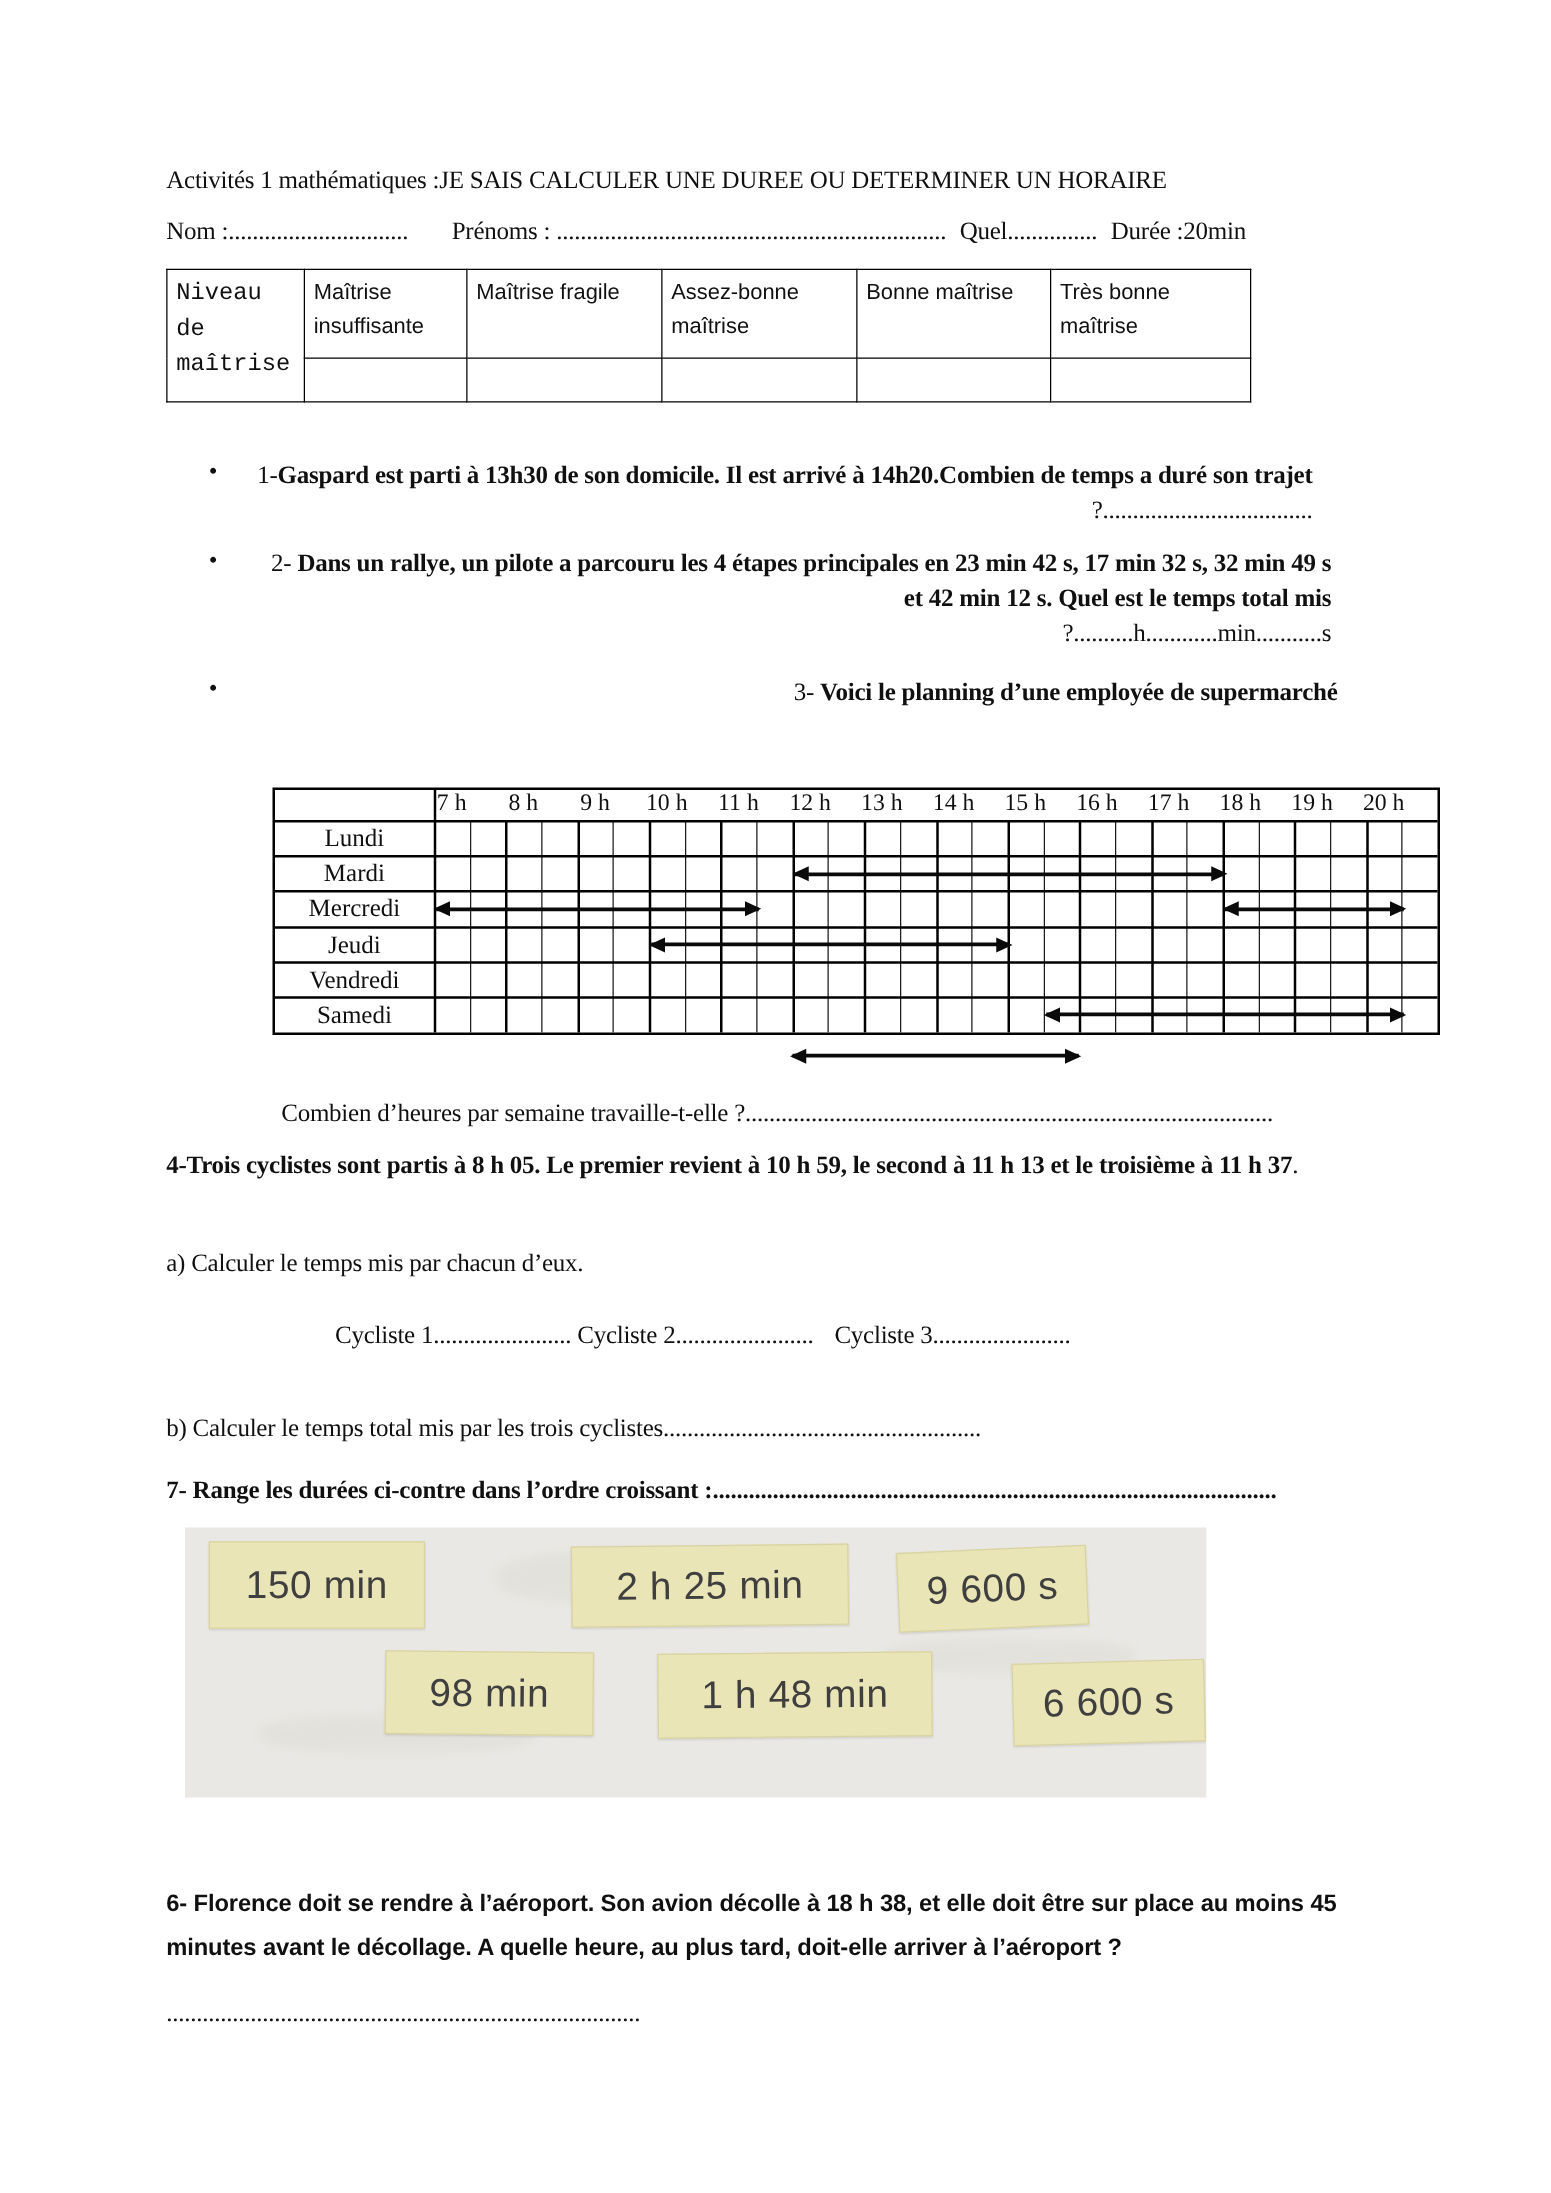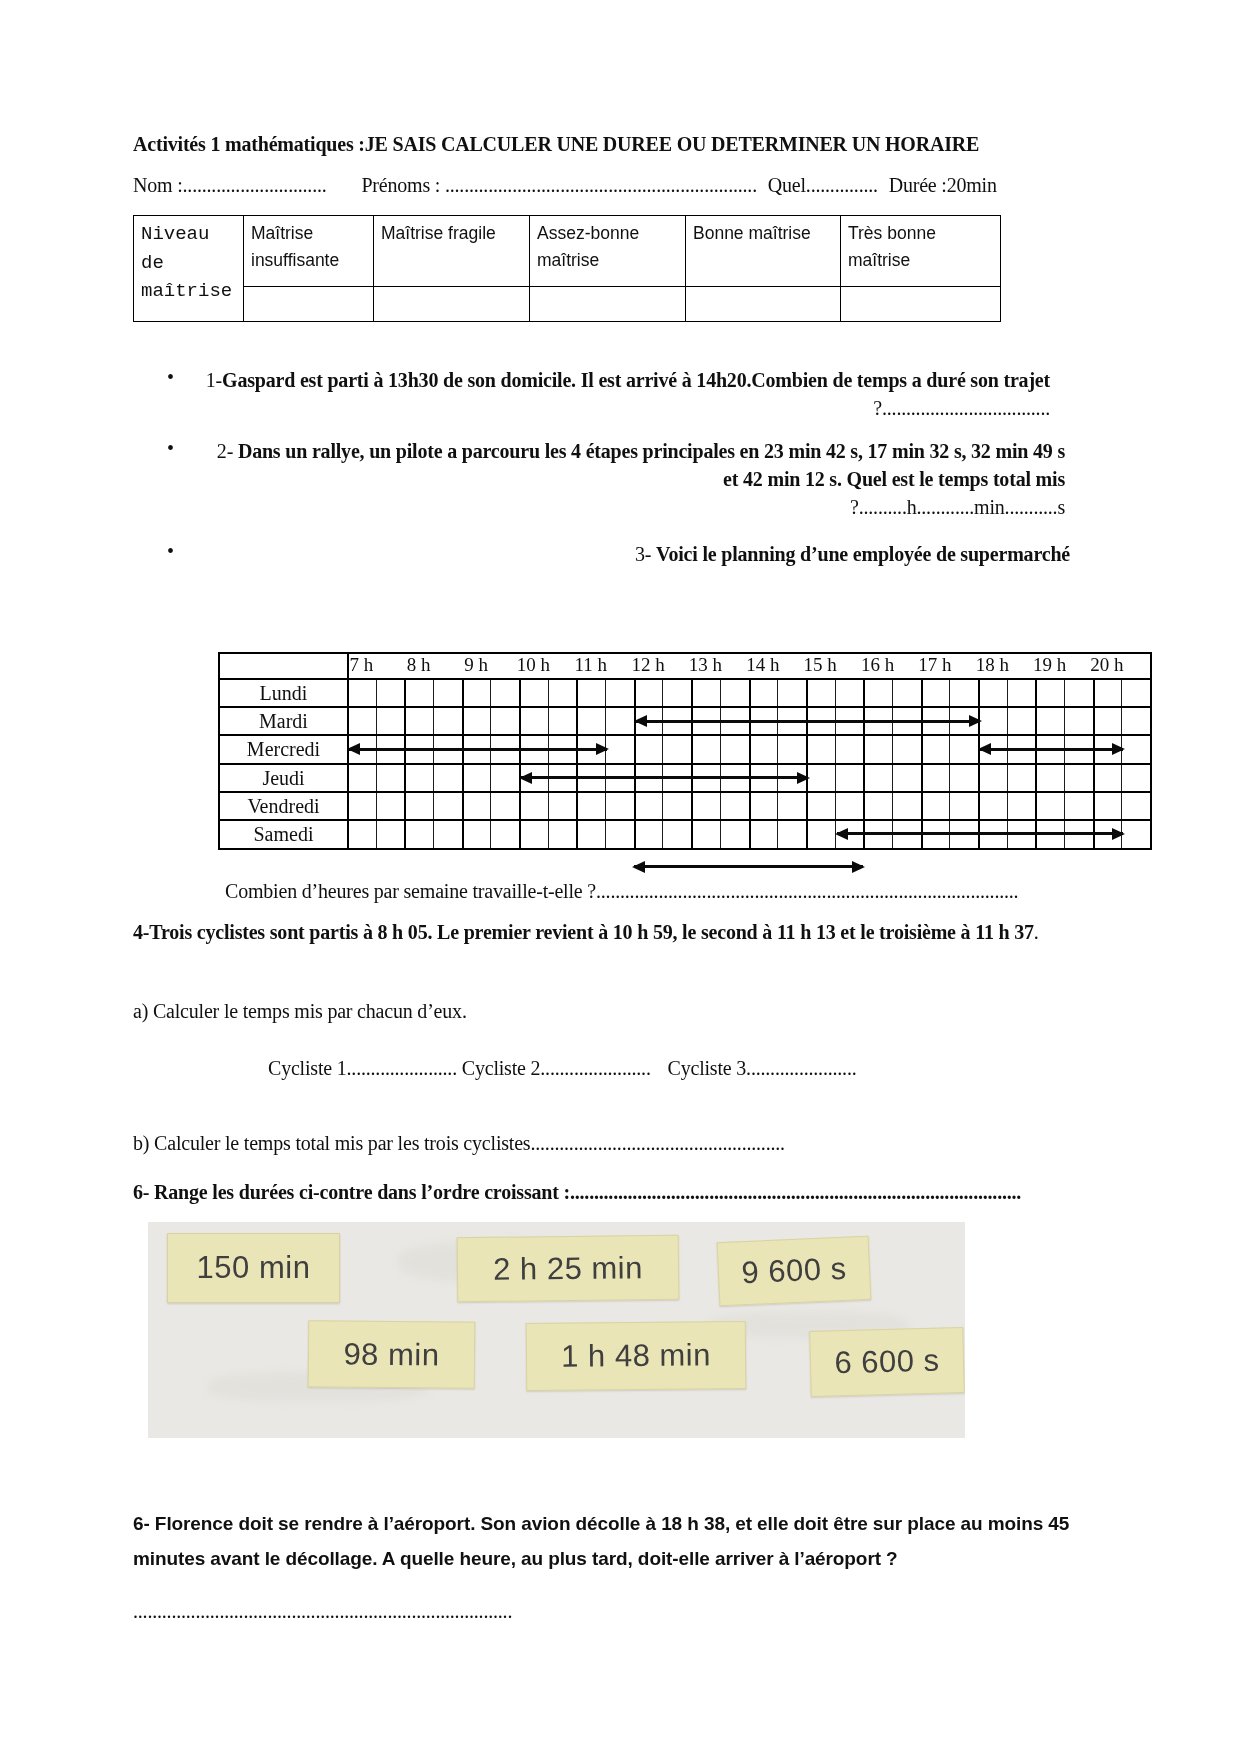--- a/index.html
+++ b/index.html
@@ -1,21 +1,21 @@
 <!DOCTYPE html>
 <html><head>
 <meta charset="utf-8">
 <style>
   html,body{margin:0;padding:0;background:#ffffff;}
   #page{position:relative;width:1241px;height:1754px;background:#ffffff;
         font-family:"Liberation Serif",serif;color:#101010;overflow:hidden;}
   .abs{position:absolute;}
 
   
-  .title{font-size:20px;font-weight:bold;letter-spacing:-0.2px;white-space:nowrap;text-align:center;}
+  .title{font-size:20px;font-weight:normal;letter-spacing:-0.2px;white-space:nowrap;text-align:center;}
   .idline{font-size:20px;white-space:nowrap;letter-spacing:-0.2px;}
   .idline .seg{display:inline-block;}
 
   
   table.mastery{border-collapse:collapse;table-layout:fixed;}
   table.mastery td{border:1.6px solid #000;vertical-align:top;padding:4px 7px;
        font-family:"Liberation Sans",sans-serif;font-size:17.5px;line-height:1.55;}
   table.mastery td.first{font-family:Liberation Mono, monospace;font-size:19px;line-height:1.5;}
 
   
@@ -23,21 +23,21 @@
   .q .bullet{width:33px;font-size:20px;flex:none;}
   .q .qbody{font-size:20px;line-height:28px;letter-spacing:-0.2px;text-align:right;}
   .q .qnum{font-weight:normal;}
   .q b{font-weight:bold;}
   .q .tailline{display:block;font-weight:normal;}
 
   .plainline{font-size:20px;letter-spacing:-0.2px;white-space:nowrap;}
   .boldline{font-size:20px;font-weight:bold;letter-spacing:-0.2px;white-space:nowrap;}
 
   
-  #planning-section{position:absolute;left:218px;top:652px;width:898px;height:238px;}
+  #planning-section{position:absolute;left:218px;top:630px;width:898px;height:238px;}
   #ptable{position:absolute;left:0;top:0;width:934px;height:198px;
           border:2px solid #000;box-sizing:border-box;}
   .vl{position:absolute;width:1px;background:#1c1c1c;}
   .vl.hr{width:2px;background:#000;}
   .hl{position:absolute;height:2px;background:#000;left:0;}
   .hlab{position:absolute;top:0px;font-size:19px;transform:translateX(-50%);white-space:nowrap;}
   .dlab{position:absolute;left:0;width:127px;text-align:center;font-size:20px;}
   .parrow{position:absolute;height:3px;background:#0a0a0a;}
   .parrow::before,.parrow::after{content:"";position:absolute;top:-4.5px;width:0;height:0;
       border-top:6px solid transparent;border-bottom:6px solid transparent;}
@@ -187,21 +187,21 @@
 
   <div class="abs plainline" style="left:268px;top:1057px;">
     <span>Cycliste 1.......................</span>
     <span style="">Cycliste 2.......................</span>
     <span style="margin-left:12px;">Cycliste 3.......................</span>
   </div>
 
   <div class="abs plainline" style="left:133px;top:1132px;">b) Calculer le temps total mis par les trois cyclistes.....................................................</div>
 
   <div class="abs boldline" style="left:133px;top:1181px;">
-    <b>6- Range les durées ci-contre dans l’ordre croissant :</b><b>..............................................................................................</b>
+    <b>7- Range les durées ci-contre dans l’ordre croissant :</b><b>..............................................................................................</b>
   </div>
 
   <div id="photo">
     <div class="smudge" style="left:250px;top:20px;width:180px;height:40px;"></div>
     <div class="smudge" style="left:60px;top:150px;width:220px;height:30px;"></div>
     <div class="smudge" style="left:560px;top:90px;width:200px;height:26px;"></div>
   <div class="sticky" style="left: 19px; top: 11px; width: 171px; height: 68px; transform: rotate(0deg); text-align: right;">150 min</div>
       <div class="sticky" style="left: 309px; top: 14px; width: 220px; height: 63px; transform: rotate(-0.6deg);">2 h 25 min</div>
       <div class="sticky" style="left: 570px; top: 17px; width: 150px; height: 62px; transform: rotate(-2.5deg);">9 600 s</div>
       <div class="sticky" style="left: 160px; top: 99px; width: 165px; height: 65px; transform: rotate(0.5deg);">98 min</div>

